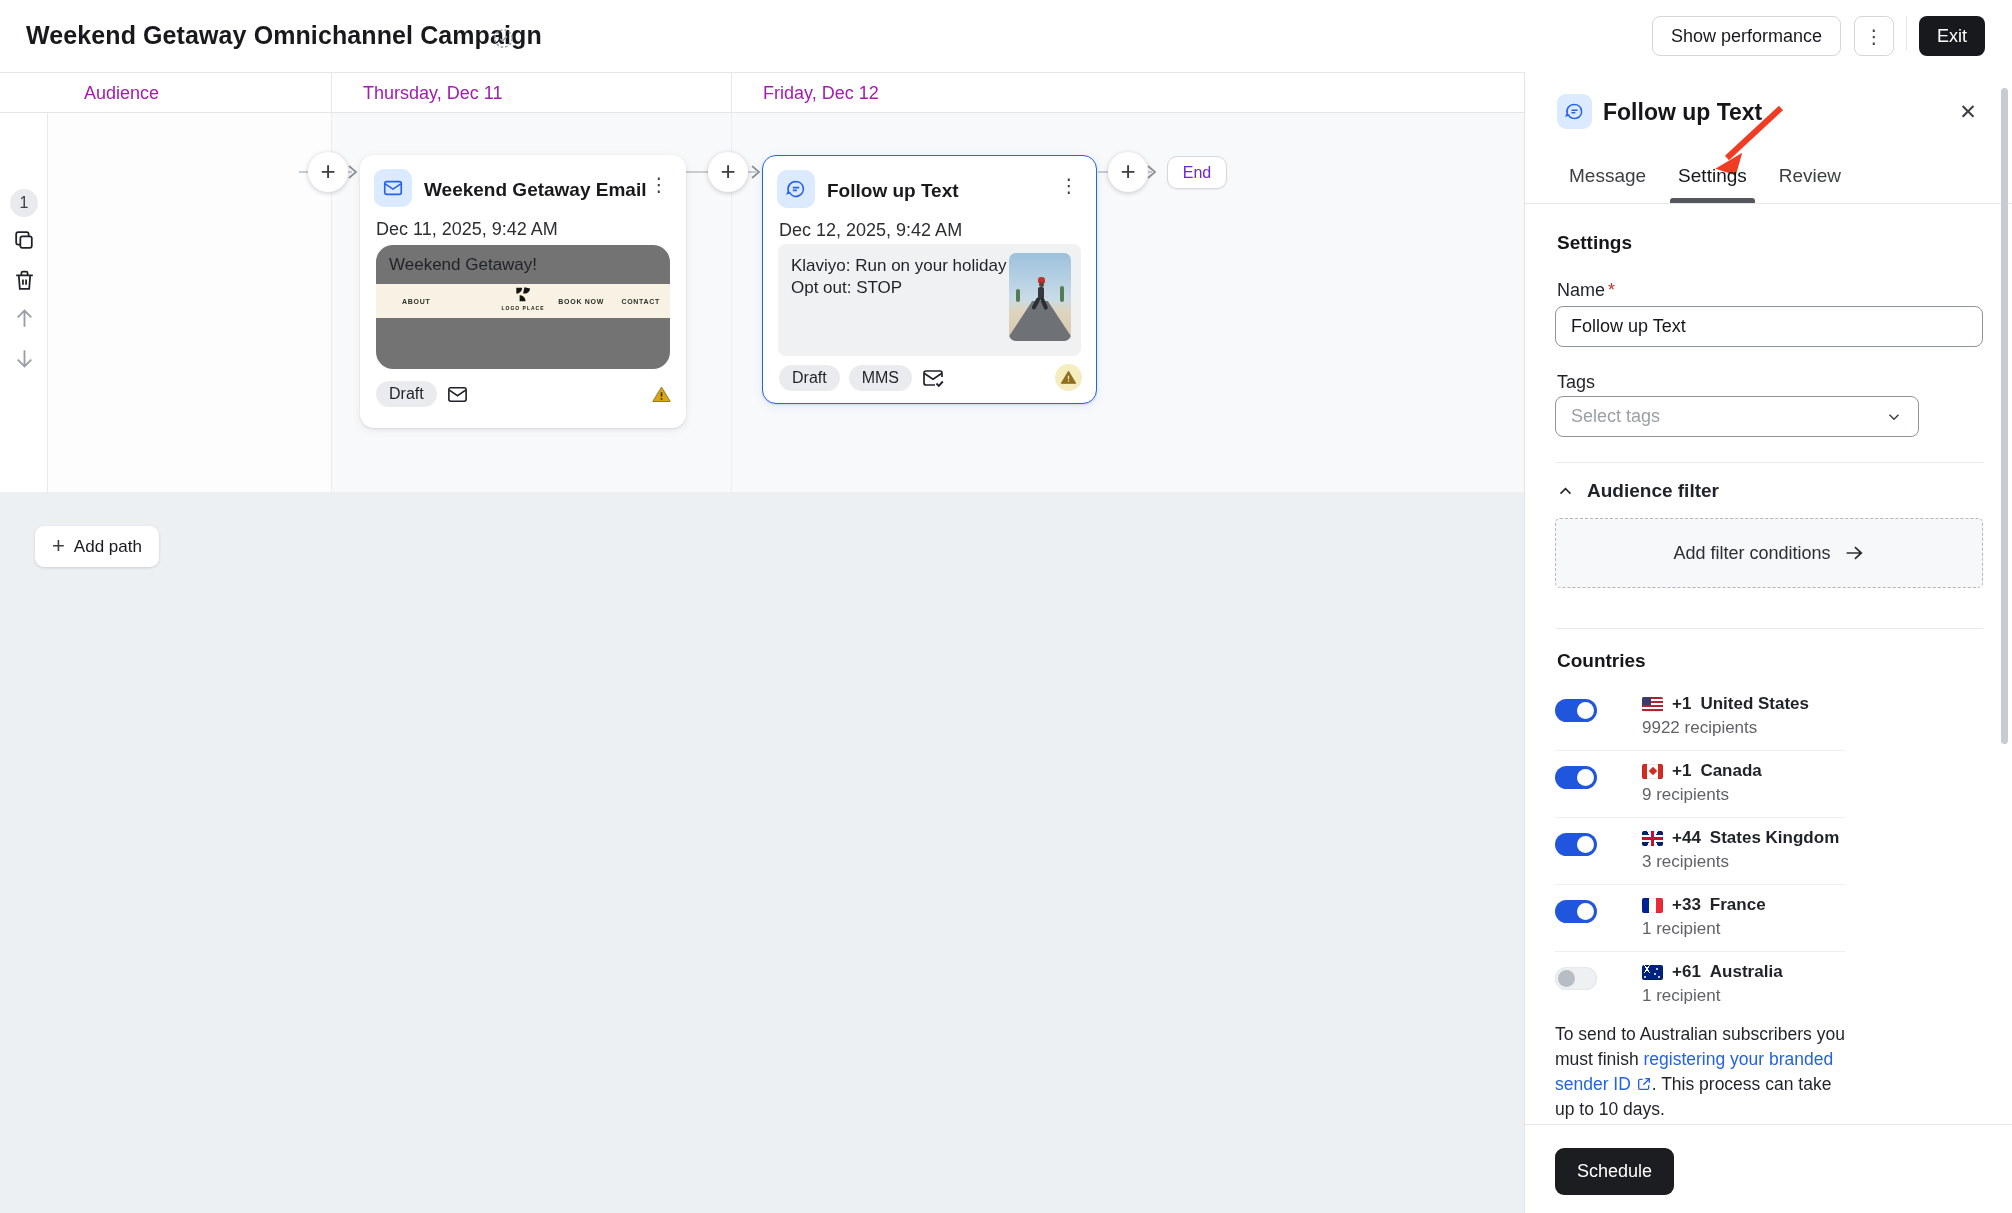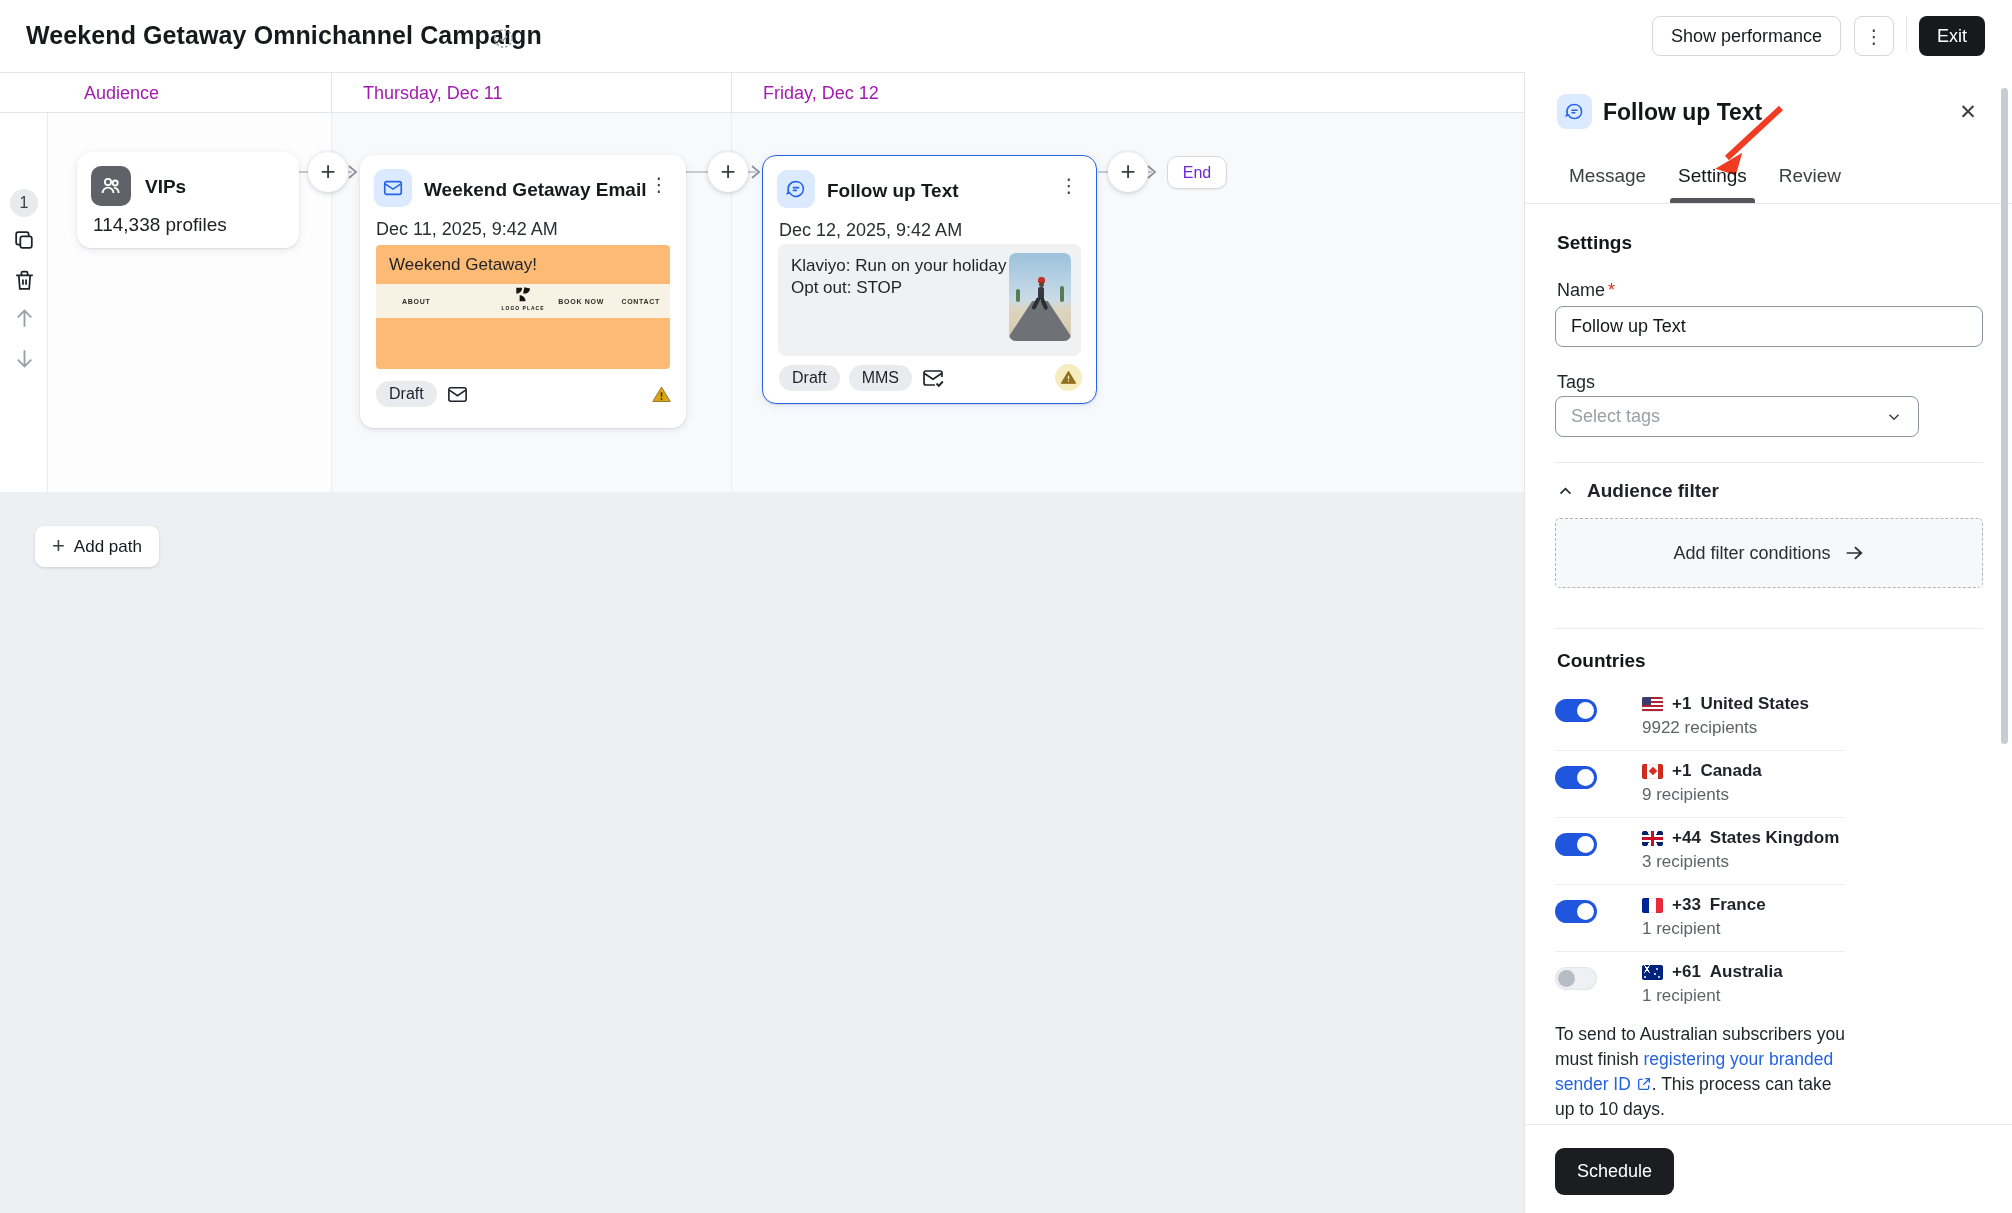--- a/index.html
+++ b/index.html
@@ -44,21 +44,21 @@
   .plus-circle { position:absolute; width:40px; height:40px; border-radius:50%; background:#fff; box-shadow:0 1px 5px rgba(16,24,40,.22); display:flex; align-items:center; justify-content:center; cursor:pointer; }
   .plus-circle span { font-size:26px; font-weight:300; color:#3c4043; line-height:1; margin-top:-2px; }
 
   .card-icon { position:absolute; left:14px; top:14px; width:38px; height:38px; border-radius:10px; background:#dbeafe; display:flex; align-items:center; justify-content:center; }
   .card-title { position:absolute; left:64px; top:24px; font-size:19px; font-weight:700; color:#17191c; }
   .card-kebab { position:absolute; top:18px; width:26px; height:26px; text-align:center; font-size:19px; color:#3c4043; cursor:pointer; }
   .card-date { position:absolute; left:16px; top:64px; font-size:18px; color:#2b2f33; }
 
   .email-card { left:360px; top:42px; width:326px; height:273px; }
   .email-card .card-kebab { left:286px; }
-  .email-preview { position:absolute; left:16px; top:90px; width:294px; height:124px; background:#fdba74; border-radius:4px; overflow:hidden; }
+  .email-preview { position:absolute; left:16px; top:90px; width:294px; height:124px; background:#737373; border-radius:17px; overflow:hidden; }
   .email-subject { padding:10px 13px 9px; font-size:17px; color:#1f2329; }
   .mini-cream { position:relative; height:34px; background:#f7f2e3; display:flex; align-items:center; }
   .mini-nav { position:absolute; font-size:7px; font-weight:700; letter-spacing:.7px; color:#2b2f26; }
   .mini-nav.n0 { left:26px; }
   .mini-nav.n1 { right:66px; }
   .mini-nav.n2 { right:10px; }
   .mini-logo { position:absolute; left:50%; top:3px; transform:translateX(-50%); text-align:center; }
   .mini-logo .logo-txt { font-size:5px; font-weight:700; letter-spacing:1px; color:#14150f; margin-top:-1px; }
   .mini-hero { position:relative; height:60px; background:linear-gradient(112deg,#3a3322 0%,#4c4129 32%,#2d2716 58%,#453a25 82%,#352c1c 100%); }
   .hero-word { position:absolute; left:50%; bottom:-7px; transform:translateX(-50%); font-size:31px; font-weight:400; letter-spacing:10px; color:#efe6ce; white-space:nowrap; }
@@ -213,32 +213,20 @@
         <line x1="686" y1="59" x2="756" y2="59"></line>
         <line x1="1098" y1="59" x2="1152" y2="59"></line>
       </g>
       <g stroke="#8d939a" stroke-width="1.8" fill="none">
         <polyline points="349,53 356,59 349,65"></polyline>
         <polyline points="752,53 759,59 752,65"></polyline>
         <polyline points="1148,53 1155,59 1148,65"></polyline>
       </g>
     </svg>
 
-    <div class="node-card vips-card">
-      <div class="vips-icon">
-        <svg width="24" height="24" viewBox="0 0 24 24" fill="none" stroke="#fff" stroke-width="1.8">
-          <circle cx="9" cy="8" r="3.1"></circle>
-            <path d="M3.6 19c0-3 2.4-5.4 5.4-5.4s5.4 2.4 5.4 5.4"></path>
-          <circle cx="16.2" cy="9" r="2.5"></circle>
-            <path d="M15 13.7c2.6.4 4.6 2.6 4.6 5.3"></path>
-        </svg>
-      </div>
-      <div class="vips-title">VIPs</div>
-      <div class="vips-profiles">114,338 profiles</div>
-    </div>
 
     <div class="plus-circle" style="left:308px; top:39px;">
         <span>+</span>
       </div>
 
     <div class="node-card email-card">
       <div class="card-icon">
         <svg width="22" height="22" viewBox="0 0 24 24" fill="none" stroke="#2563eb" stroke-width="1.8">
           <rect x="3" y="5" width="18" height="14" rx="2"></rect>
             <path d="M3.5 7.5 12 13.2 20.5 7.5"></path>

